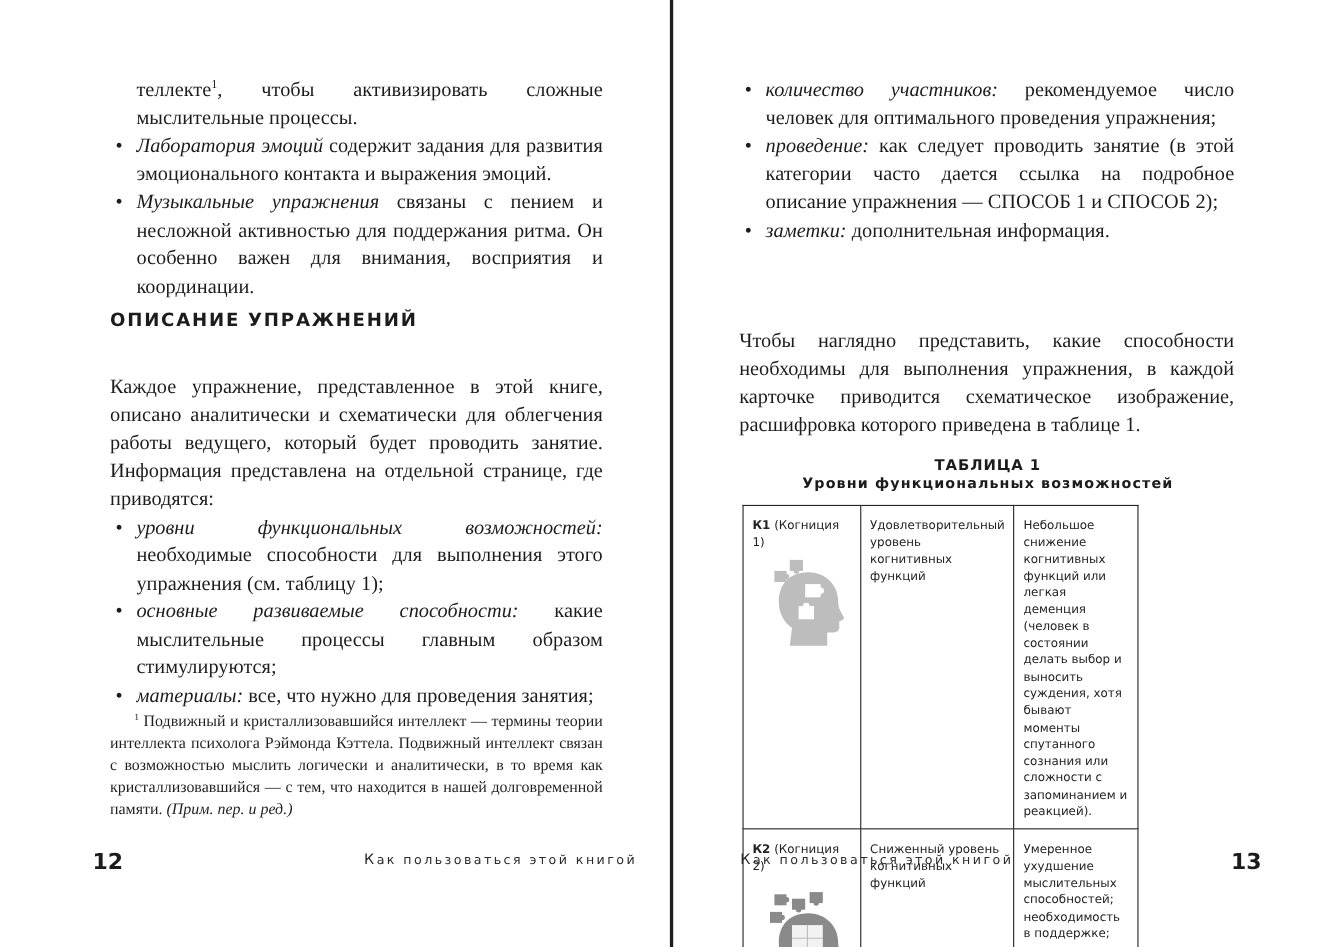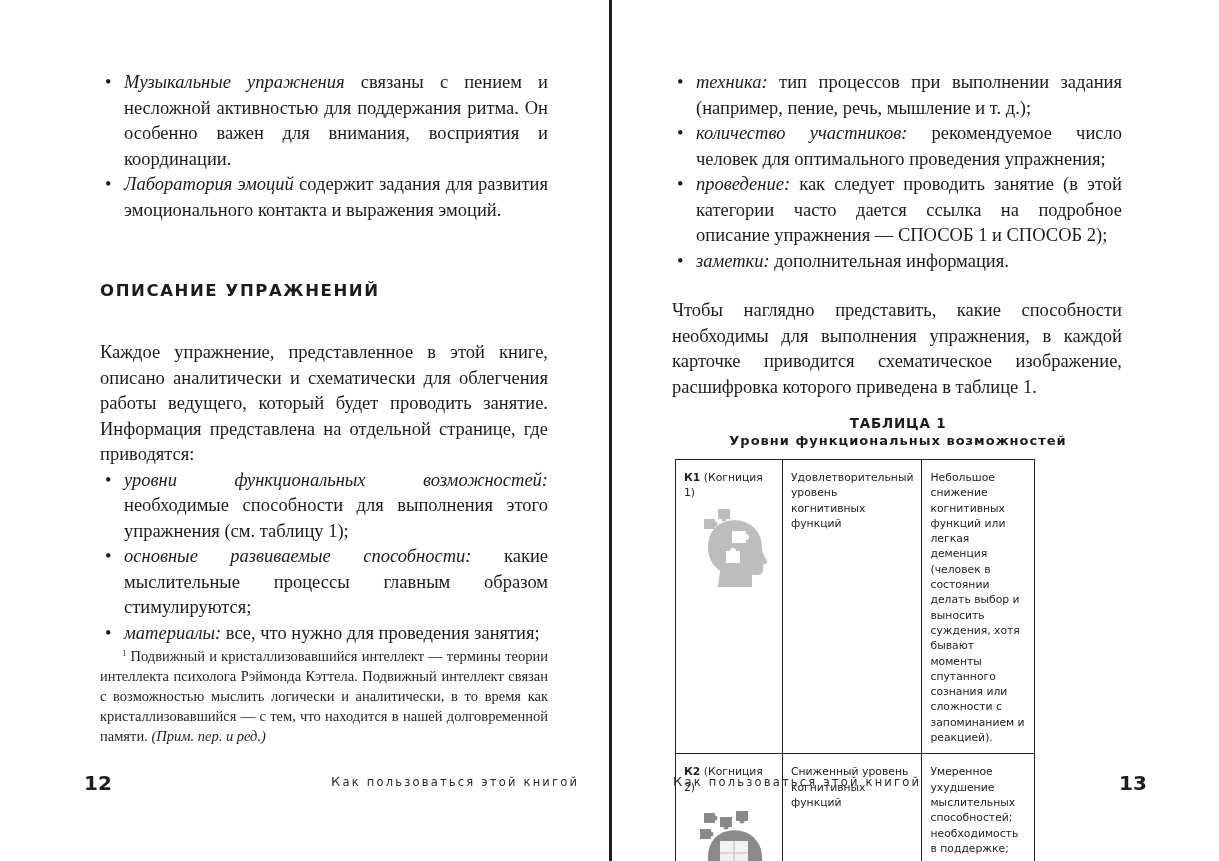--- a/index.html
+++ b/index.html
@@ -75,23 +75,24 @@
   .code { font-weight: bold; }
   .head-icon { display: block; margin: 6px 0 0 14px; }
 </style>
 </head>
 <body>
 
 <div class="spine"></div>
 
 <div class="page left">
   <div class="body-text" style="left:100px; top:70px; width:448px;">
+    <p class="indent-cont"><span>теллекте</span><sup>1</sup><span>, чтобы активизировать сложные мыслительные процессы.</span></p>
     <ul>
+      <li><em>Лаборатория эмоций</em><span> содержит задания для развития эмоционального контакта и выражения эмоций.</span></li>
       <li><em>Музыкальные упражнения</em><span> связаны с пением и несложной активностью для поддержания ритма. Он особенно важен для внимания, восприятия и координации.</span></li>
-      <li><em>Лаборатория эмоций</em><span> содержит задания для развития эмоционального контакта и выражения эмоций.</span></li>
     </ul>
   </div>
 
   <div class="heading">ОПИСАНИЕ УПРАЖНЕНИЙ</div>
 
   <div class="body-text" style="left:100px; top:340px; width:448px;">
     <p>Каждое упражнение, представленное в этой книге, описано аналитически и схематически для облегчения работы ведущего, который будет проводить занятие. Информация представлена на отдельной странице, где приводятся:</p>
     <ul>
       <li><em>уровни функциональных возможностей:</em><span> необходимые способности для выполнения этого упражнения (см. таблицу 1);</span></li>
       <li><em>основные развиваемые способности:</em><span> какие мыслительные процессы главным образом стимулируются;</span></li>
@@ -102,21 +103,20 @@
   <div class="footnote">
     <p><sup>1</sup><span> Подвижный и кристаллизовавшийся интеллект — термины теории интеллекта психолога Рэймонда Кэттела. Подвижный интеллект связан с возможностью мыслить логически и аналитически, в то время как кристаллизовавшийся — с тем, что находится в нашей долговременной памяти. </span><em>(Прим. пер. и ред.)</em></p>
   </div>
 
   <div class="folio" style="left:84px;">12</div>
   <div class="running-head" style="left:331px;"><span class="cap">К</span><span>ак пользоваться этой книгой</span></div>
 </div>
 
 <div class="body-text" style="left:672px; top:70px; width:450px;">
   <ul>
-    <li><em>техника:</em><span> тип процессов при выполнении задания (например, пение, речь, мышление и т. д.);</span></li>
     <li><em>количество участников:</em><span> рекомендуемое число человек для оптимального проведения упражнения;</span></li>
     <li><em>проведение:</em><span> как следует проводить занятие (в этой категории часто дается ссылка на подробное описание упражнения — СПОСОБ 1 и СПОСОБ 2);</span></li>
     <li><em>заметки:</em><span> дополнительная информация.</span></li>
   </ul>
 </div>
 
 <div class="body-text" style="left:672px; top:298px; width:450px;">
   <p>Чтобы наглядно представить, какие способности необходимы для выполнения упражнения, в каждой карточке приводится схематическое изображение, расшифровка которого приведена в таблице 1.</p>
 </div>
 

